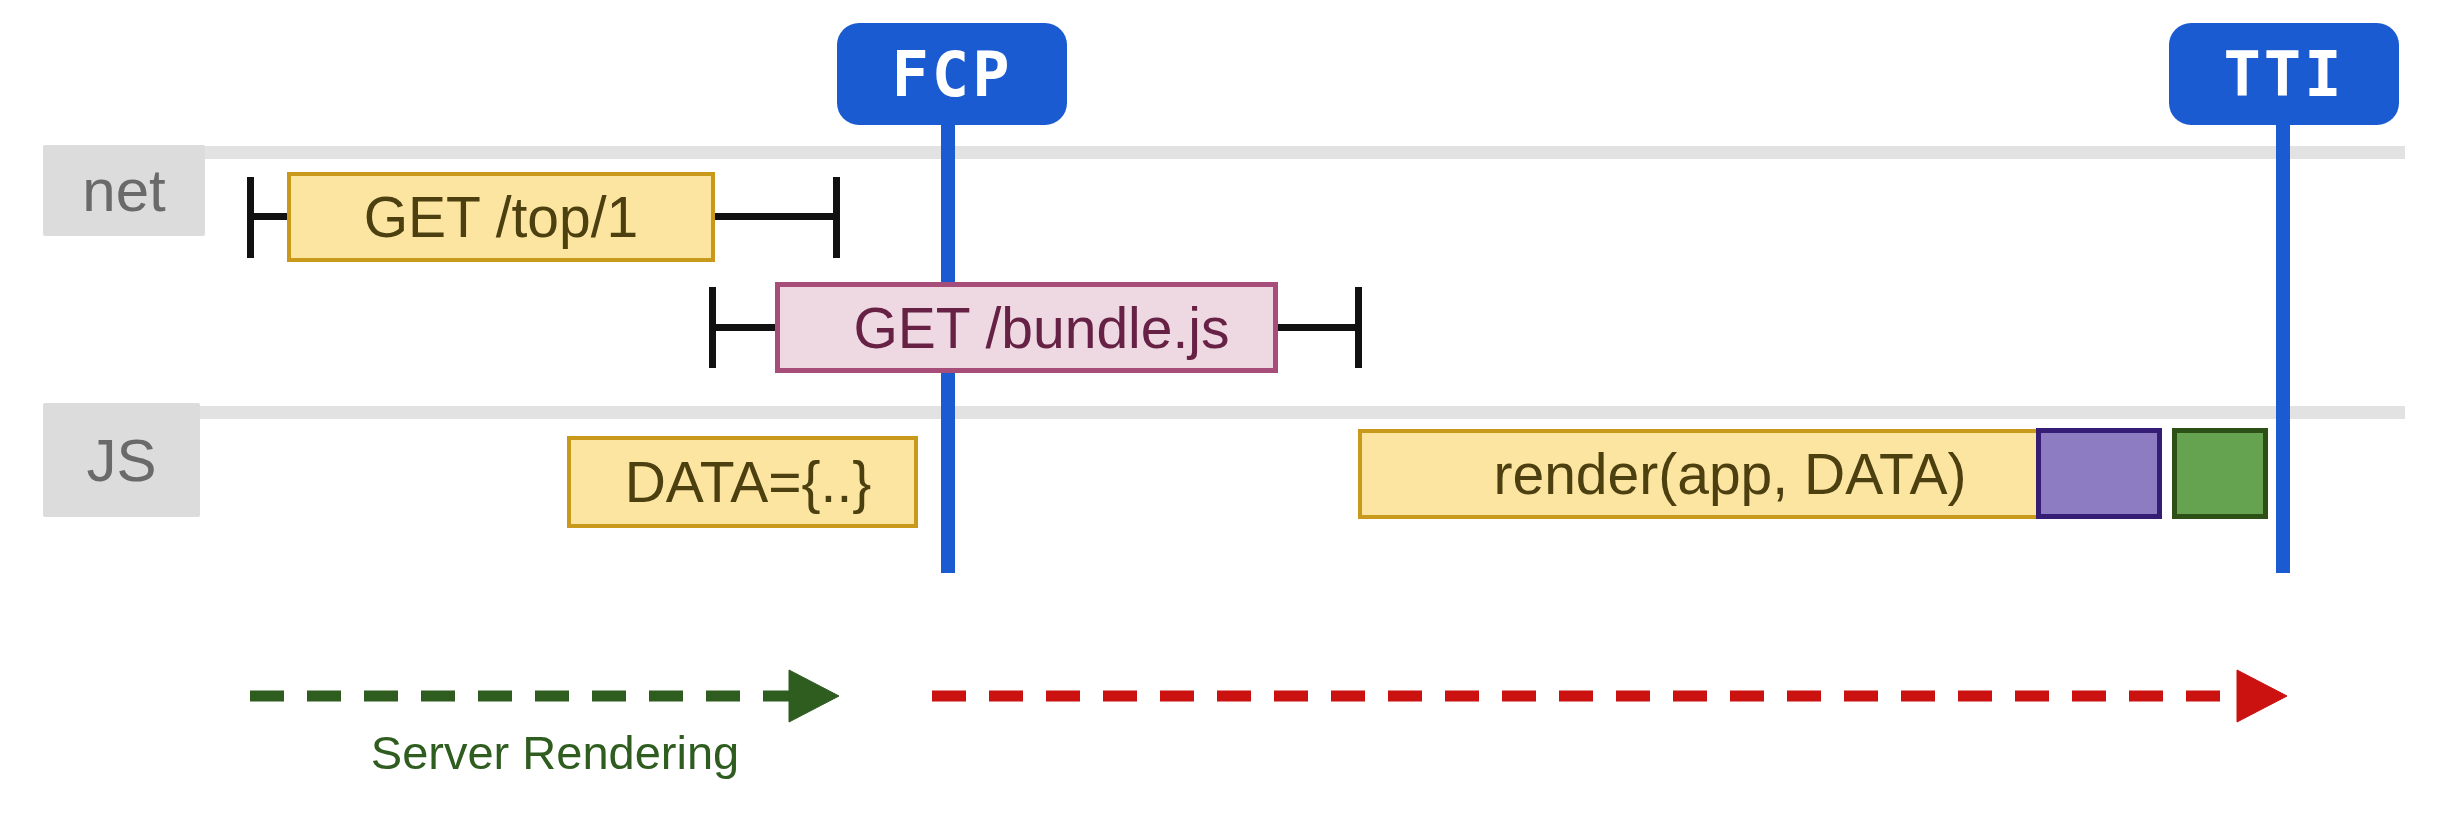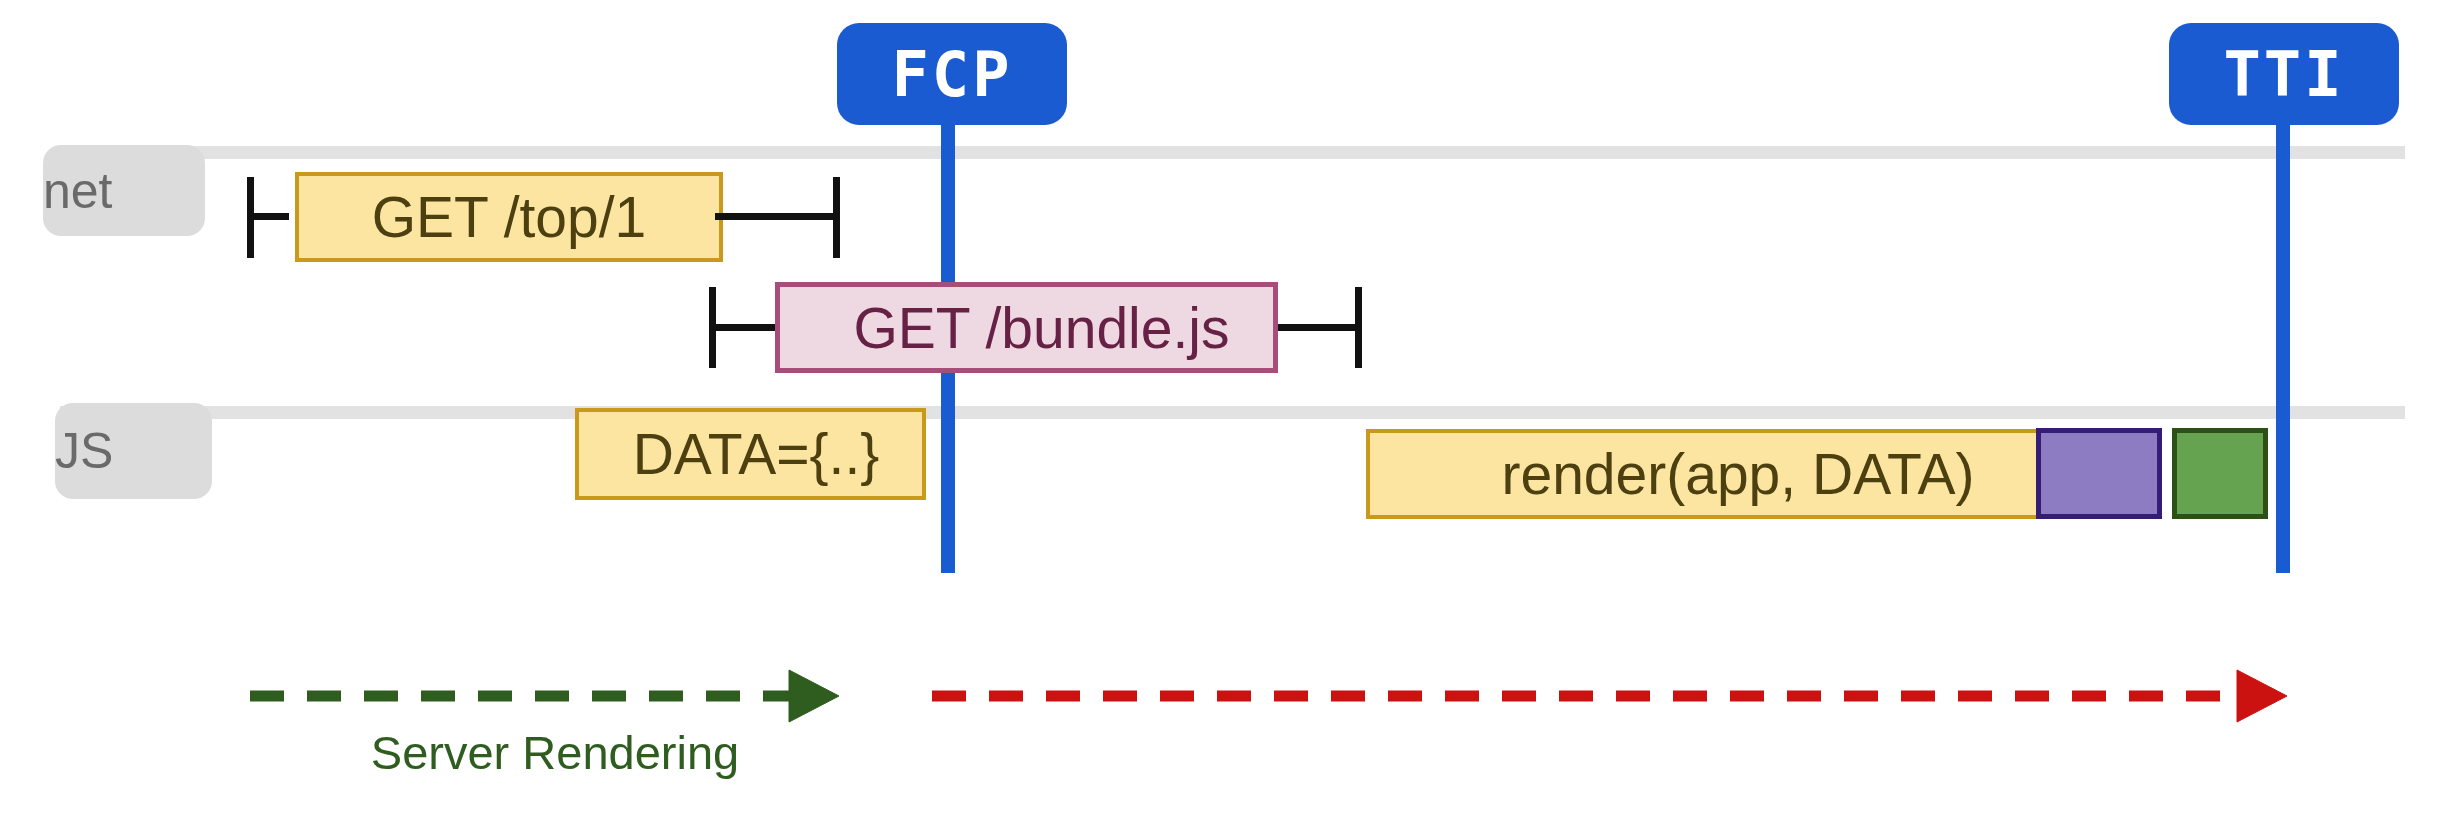--- a/index.html
+++ b/index.html
@@ -6,40 +6,40 @@
   #canvas{
     position:relative;width:2440px;height:824px;background:#ffffff;overflow:hidden;
     font-family:"Liberation Sans",sans-serif;
   }
   .abs{position:absolute;}
   
   .lane-bar{background:var(--lane_bar);height:13px;left:60px;width:2345px;}
   
   .lane-label{
     background:var(--label_bg);color:var(--label_text);
-    border-radius:18px;display:flex;align-items:center;
-    font-size:50px;
+    border-radius:2px;display:flex;align-items:center;justify-content:center;
+    font-size:60px;
   }
   
   .marker-badge{
     background:var(--blue);color:#ffffff;border-radius:22px;
     display:flex;align-items:center;justify-content:center;
     font-family:"DejaVu Sans Mono",monospace;font-weight:bold;font-size:62px;
     letter-spacing:3px;
   }
   .marker-line{background:var(--blue);width:14px;}
   
   .tick{background:var(--tick);width:7px;height:81px;}
   .whisker{background:var(--tick);height:7px;}
   
   .evt{
     display:flex;align-items:center;justify-content:center;
     box-sizing:border-box;font-size:57px;
   }
-  .evt.yellow{background:var(--yellow_fill);border:4px solid var(--yellow_border);color:var(--yellow_text);margin-left:8px;}
+  .evt.yellow{background:var(--yellow_fill);border:4px solid var(--yellow_border);color:var(--yellow_text);}
   .evt.pink{background:var(--pink_fill);border:5px solid var(--pink_border);color:var(--pink_text);}
   .evt.purple{background:var(--purple_fill);border:5px solid var(--purple_border);}
   .evt.green{background:var(--green_fill);border:5px solid var(--green_border);}
   
   .phase-label{font-size:47px;white-space:nowrap;transform:translateX(-50%);}
   .phase-label.server{color:var(--server_green);}
   .phase-label.client{color:var(--client_red);}
   #arrow-layer{position:absolute;left:0;top:0;width:2440px;height:824px;pointer-events:none;}
   .arrow-green{stroke:var(--server_green);fill:var(--server_green);}
   .arrow-red{stroke:var(--client_red);fill:var(--client_red);}
@@ -51,41 +51,41 @@
 
   <div class="abs lane-bar" style="top:146px;"></div>
   <div class="abs lane-bar" style="top:406px;"></div>
 
   <div class="abs marker-line" style="left:941px;top:123px;height:450px;"></div>
   <div class="abs marker-line" style="left:2276px;top:123px;height:450px;"></div>
 
   <div class="abs lane-label" style="left:43px;top:145px;width:162px;height:91px;">
     <span>net</span>
   </div>
-  <div class="abs lane-label" style="left:55px;top:403px;width:157px;height:96px;">
+  <div class="abs lane-label" style="left:43px;top:403px;width:157px;height:114px;">
     <span>JS</span>
   </div>
 
   <div class="abs tick" style="left:247px;top:177px;"></div>
   <div class="abs whisker" style="left:254px;top:213px;width:35px;"></div>
   <div class="abs evt yellow" style="left:287px;top:172px;width:428px;height:90px;">
     <span>GET /top/1</span>
   </div>
   <div class="abs whisker" style="left:715px;top:213px;width:120px;"></div>
   <div class="abs tick" style="left:833px;top:177px;"></div>
 
   <div class="abs tick" style="left:709px;top:287px;"></div>
   <div class="abs whisker" style="left:716px;top:324px;width:61px;"></div>
   <div class="abs evt pink" style="left:775px;top:282px;width:503px;height:91px;padding-left:30px;">
     <span>GET /bundle.js</span>
   </div>
   <div class="abs whisker" style="left:1278px;top:324px;width:79px;"></div>
   <div class="abs tick" style="left:1355px;top:287px;"></div>
 
-  <div class="abs evt yellow" style="left:567px;top:408px;width:351px;height:92px;padding-left:11px;">
+  <div class="abs evt yellow" style="left:567px;top:436px;width:351px;height:92px;padding-left:11px;">
     <span>DATA={..}</span>
   </div>
   <div class="abs evt yellow" style="left:1358px;top:429px;width:744px;height:90px;">
     <span>render(app, DATA)</span>
   </div>
   <div class="abs evt purple" style="left:2036px;top:428px;width:126px;height:91px;"></div>
   <div class="abs evt green" style="left:2172px;top:428px;width:96px;height:91px;"></div>
 
   <div class="abs marker-badge" style="left:2169px;top:23px;width:230px;height:102px;">
     <span>TTI</span>

